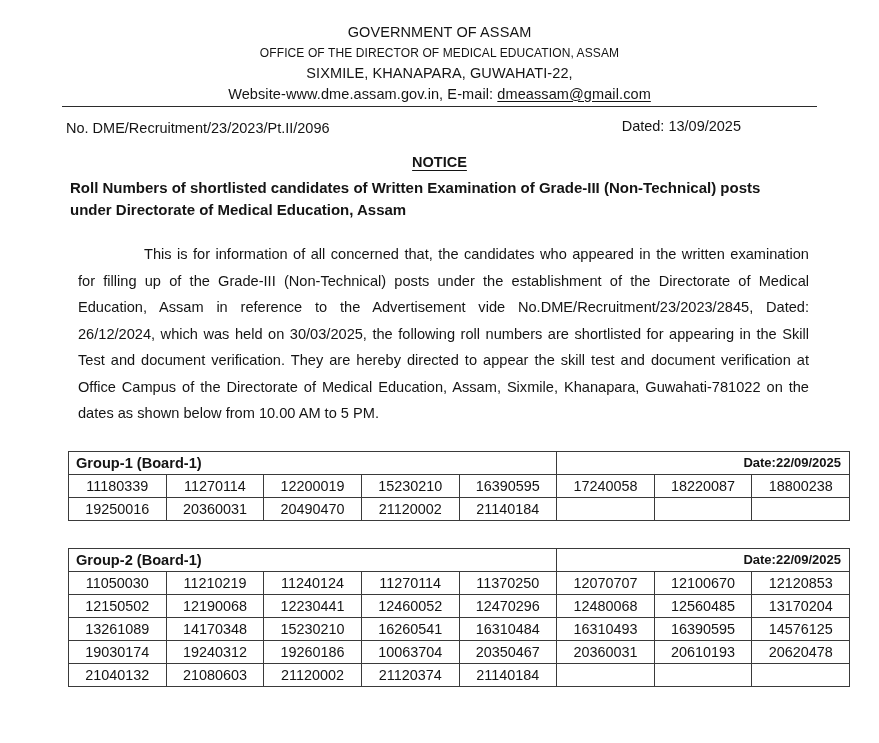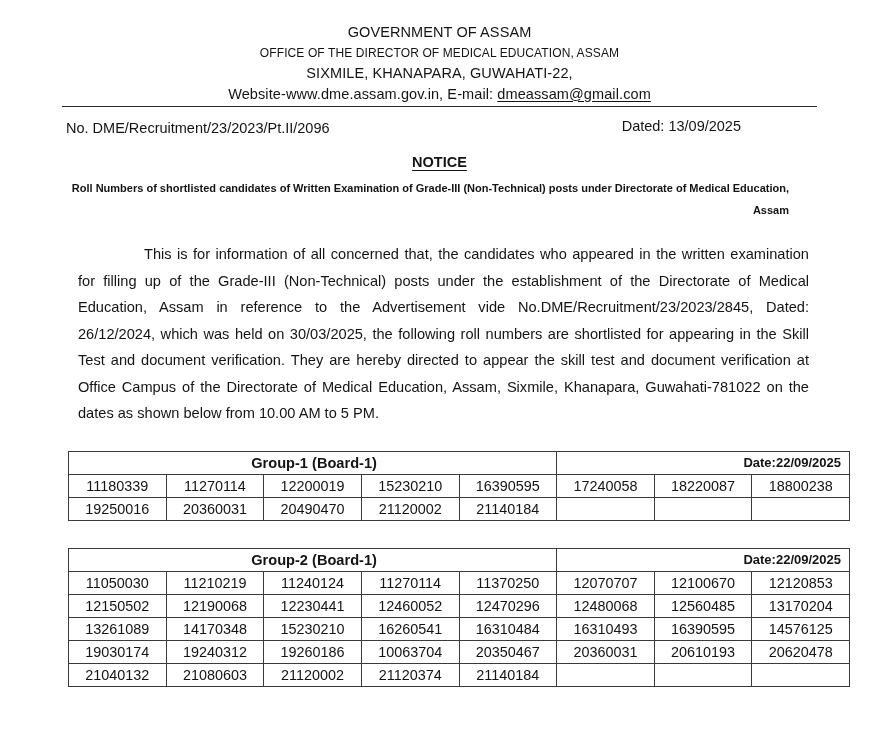--- a/index.html
+++ b/index.html
@@ -71,22 +71,22 @@
   
   .notice-title {
     text-align: center;
     font-size: 14.5px;
     font-weight: bold;
     text-decoration: underline;
     text-underline-offset: 2.5px;
     margin-top: 18px;
   }
   .notice-sub {
-    text-align: right;
-    font-size: 11px;
+    text-align: left;
+    font-size: 15px;
     font-weight: bold;
     line-height: 22px;
     margin: 7px 72px 0 52px;
   }
 
   
   .body-para {
     margin: 20px 52px 0 60px;
     font-size: 14.6px;
     line-height: 26.5px;
@@ -110,21 +110,21 @@
   .roll-table th {
     border: 1.1px solid #3a3a3a;
     height: 23px;
     padding: 1px 4px;
     text-align: center;
     font-weight: normal;
     box-sizing: border-box;
     white-space: nowrap;
   }
   .roll-table .grp-head {
-    text-align: center;
+    text-align: left;
     font-weight: bold;
     padding-left: 7px;
     font-size: 14.6px;
   }
   .roll-table .date-head {
     text-align: right;
     font-weight: bold;
     padding-right: 8px;
     font-size: 13px;
   }

